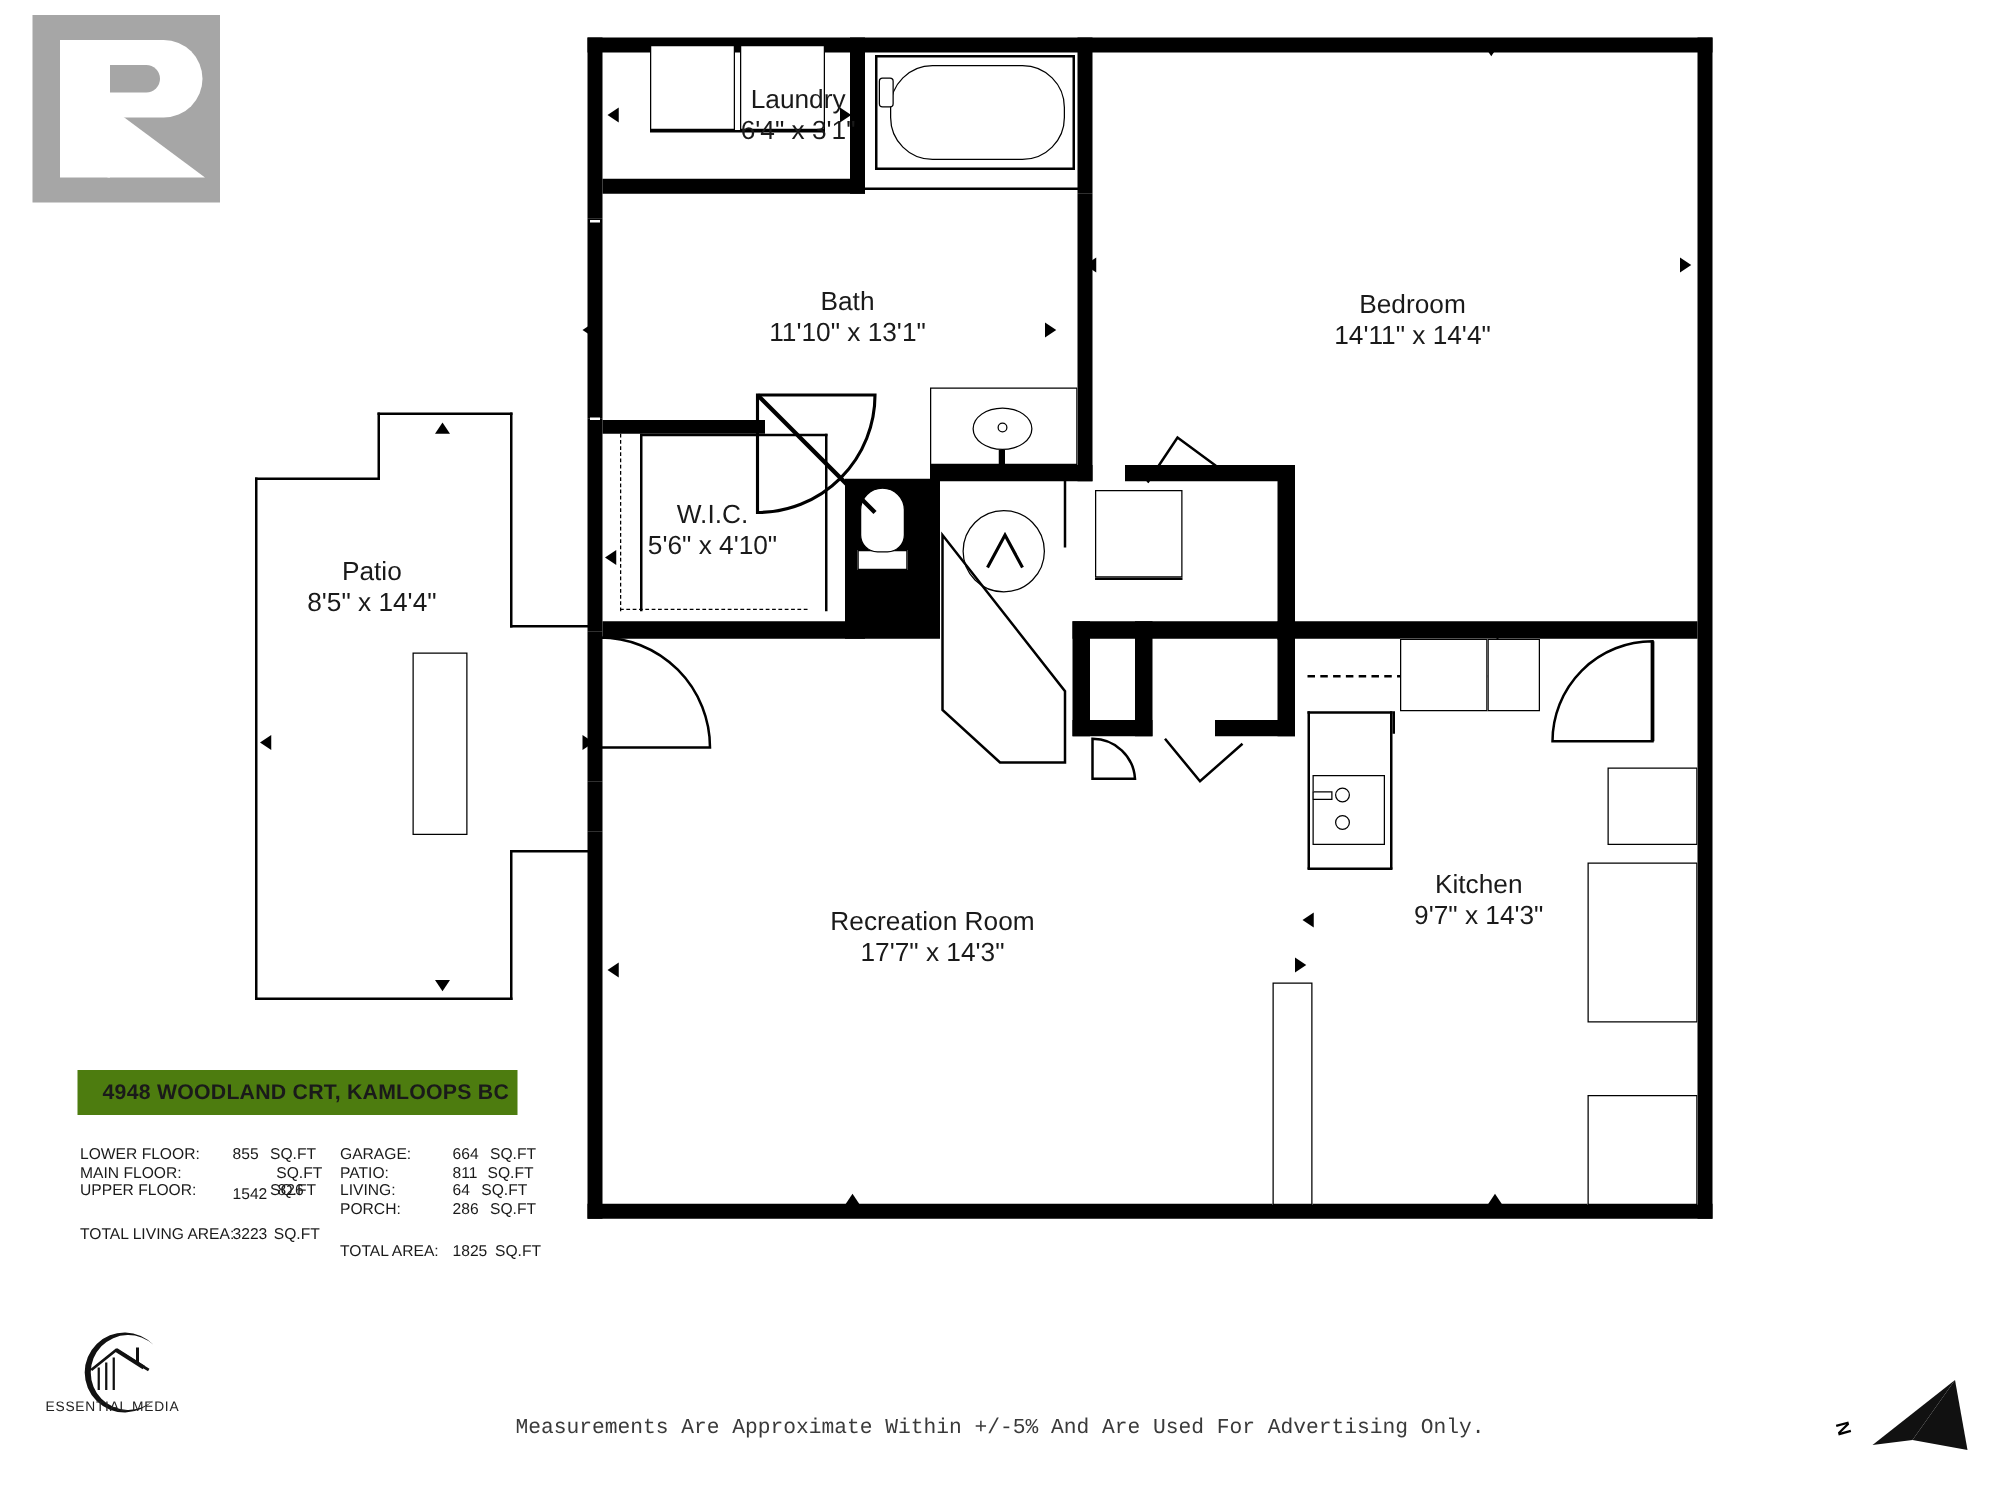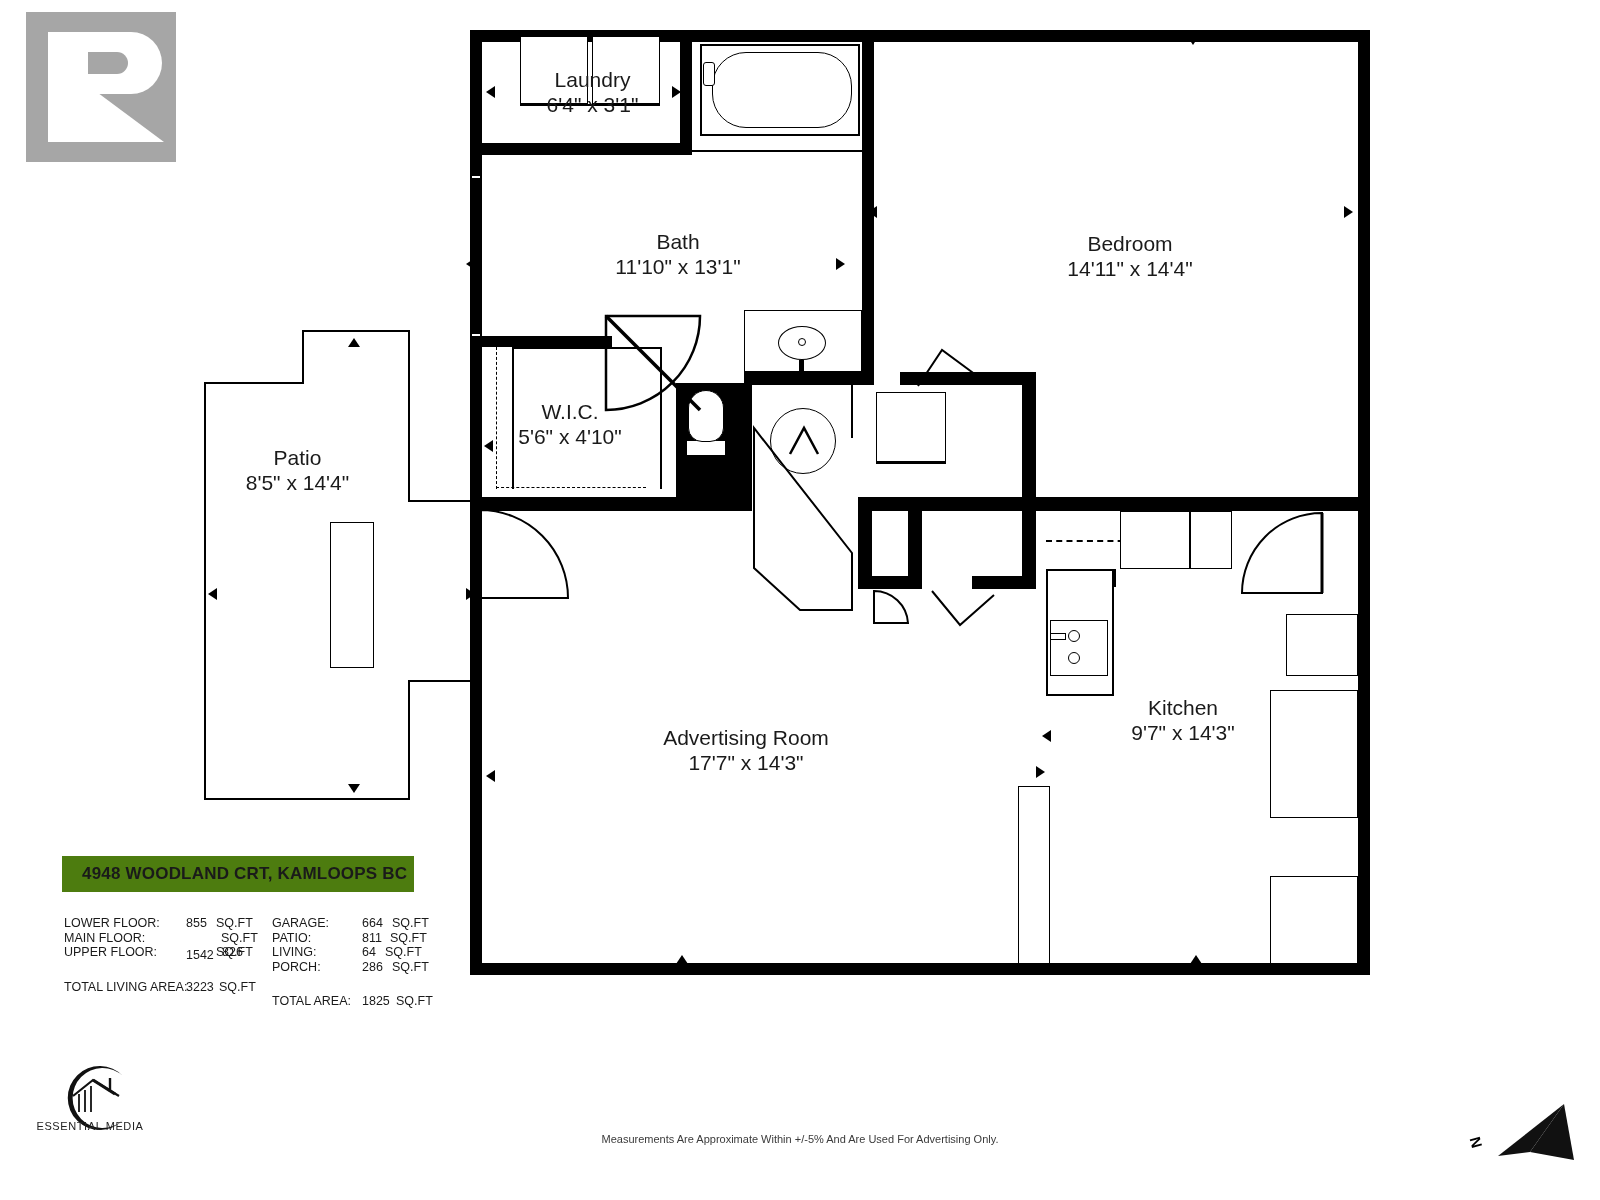--- a/index.html
+++ b/index.html
@@ -47,21 +47,21 @@
   #areas .col{position:absolute;top:0;}
   #areas .row{position:relative;height:14.5px;white-space:nowrap;}
   #areas .k{position:absolute;left:0;}
   #areas .v{position:absolute;}
 
   
   #em-logo{position:absolute;left:25px;top:1062px;width:160px;height:100px;}
   #em-circ{position:absolute;left:38px;top:0;width:72px;height:72px;}
   #em-word{position:absolute;left:0;top:1120px;width:180px;text-align:center;font-size:11px;letter-spacing:.6px;color:#222;}
 
-  #footer-note{position:absolute;left:0;top:1133px;width:1600px;text-align:center;font-size:11px;color:#3a3a3a;}
+  #footer-note{position:absolute;left:0;top:1133px;width:1600px;text-align:center;font-size:17px;color:#3a3a3a;font-family:Liberation Mono, monospace;}
 
   
   #compass{position:absolute;left:1468px;top:1098px;width:110px;height:80px;}
   #compass .nletter{position:absolute;left:2px;top:36px;font-size:15px;font-weight:bold;
         transform:rotate(-105deg);color:#000;}
 </style>
 </head>
 <body>
 
 <div id="stage">
@@ -216,21 +216,21 @@
     <div class="arw arw-r" style="left:466px;top:588px;"></div>
     <div class="arw arw-l" style="left:484px;top:440px;"></div>
     <div class="arw arw-l" style="left:1042px;top:730px;"></div>
     <div class="arw arw-r" style="left:1036px;top:766px;"></div>
     <div class="arw arw-u" style="left:676px;top:955px;"></div>
     <div class="arw arw-u" style="left:1190px;top:955px;"></div>
     <div class="arw arw-d" style="left:1192px;top:503px;"></div>
     <div class="arw arw-l" style="left:466px;top:258px;"></div>
     <div class="arw arw-l" style="left:486px;top:770px;"></div>
 
-    <div class="rlabel" style="left:470px;top:68px;width:245px;">
+    <div class="rlabel" style="left:470px;top:68px;width:245px;padding-left:46px;">
       <div class="rn">Laundry</div>
       <div class="rd">6'4" x 3'1"</div>
     </div>
 
     <div class="rlabel" style="left:568px;top:230px;width:220px;">
       <div class="rn">Bath</div>
       <div class="rd">11'10" x 13'1"</div>
     </div>
 
     <div class="rlabel" style="left:1010px;top:232px;width:240px;">
@@ -242,21 +242,21 @@
       <div class="rn">W.I.C.</div>
       <div class="rd">5'6" x 4'10"</div>
     </div>
 
     <div class="rlabel" style="left:190px;top:446px;width:215px;">
       <div class="rn">Patio</div>
       <div class="rd">8'5" x 14'4"</div>
     </div>
 
     <div class="rlabel" style="left:610px;top:726px;width:272px;">
-      <div class="rn">Advertising Room</div>
+      <div class="rn">Recreation Room</div>
       <div class="rd">17'7" x 14'3"</div>
     </div>
 
     <div class="rlabel" style="left:1090px;top:696px;width:186px;">
       <div class="rn">Kitchen</div>
       <div class="rd">9'7" x 14'3"</div>
     </div>
   </div>
 
   <div id="addr-bar">

